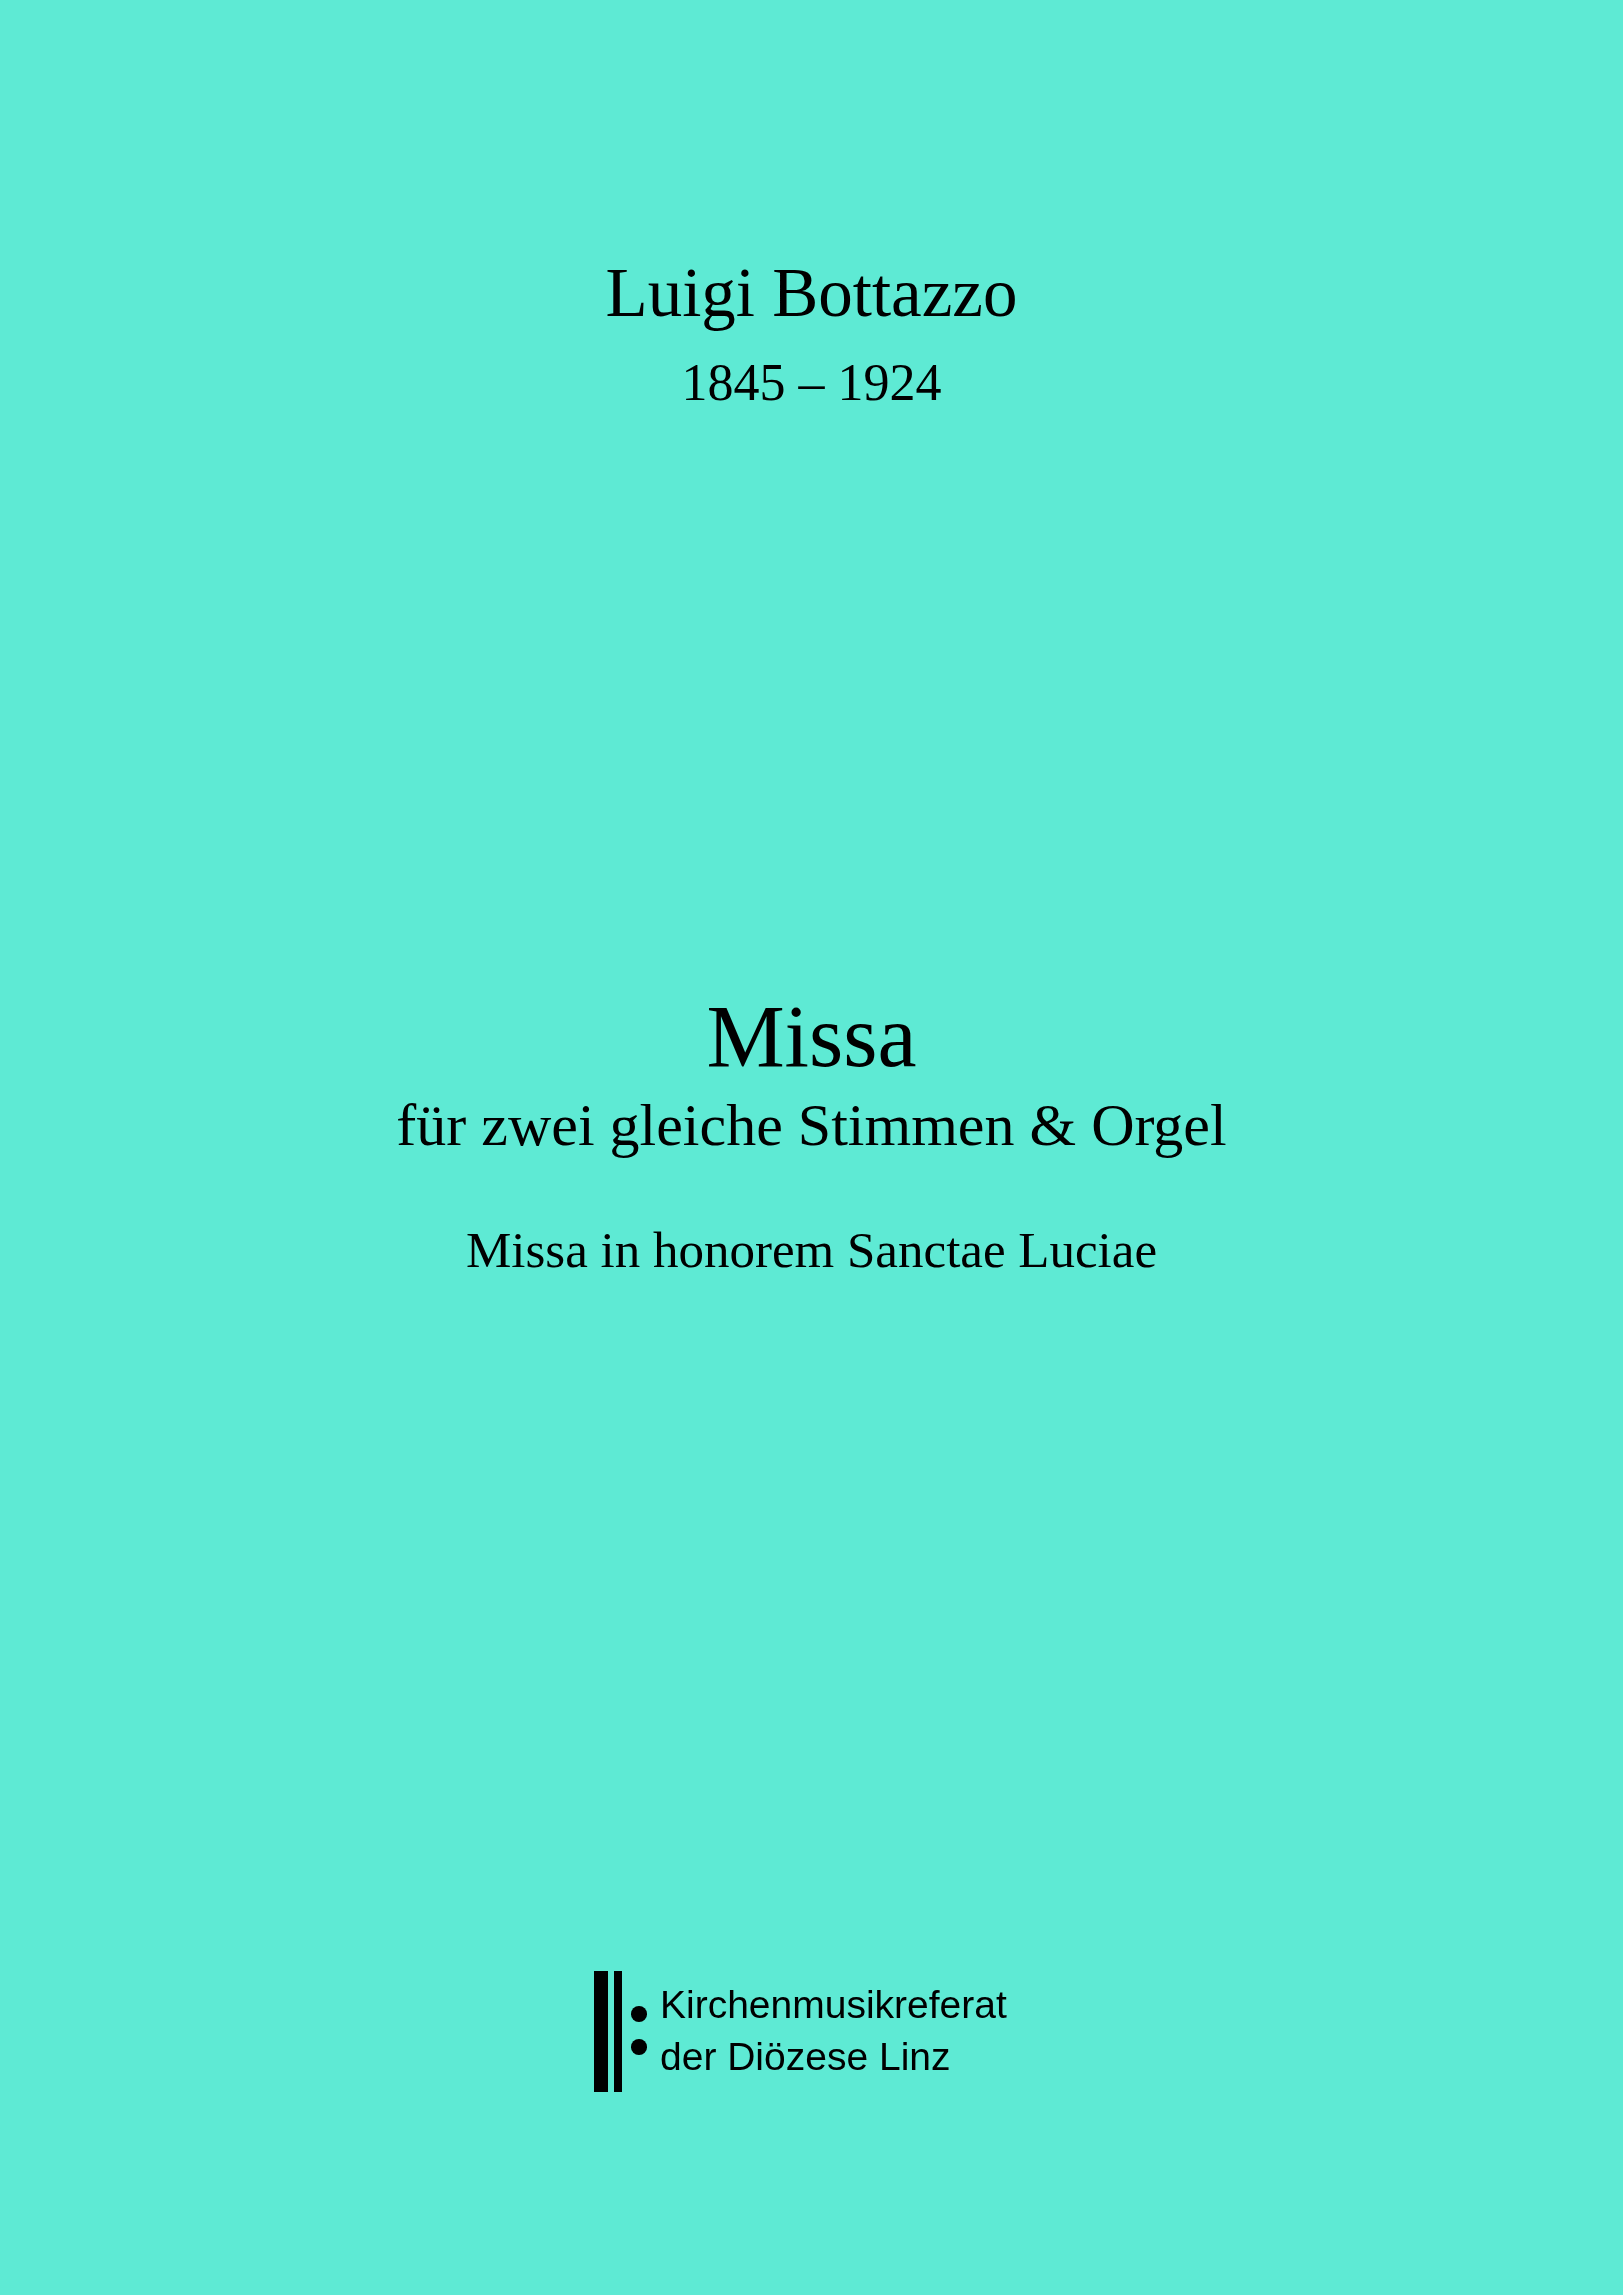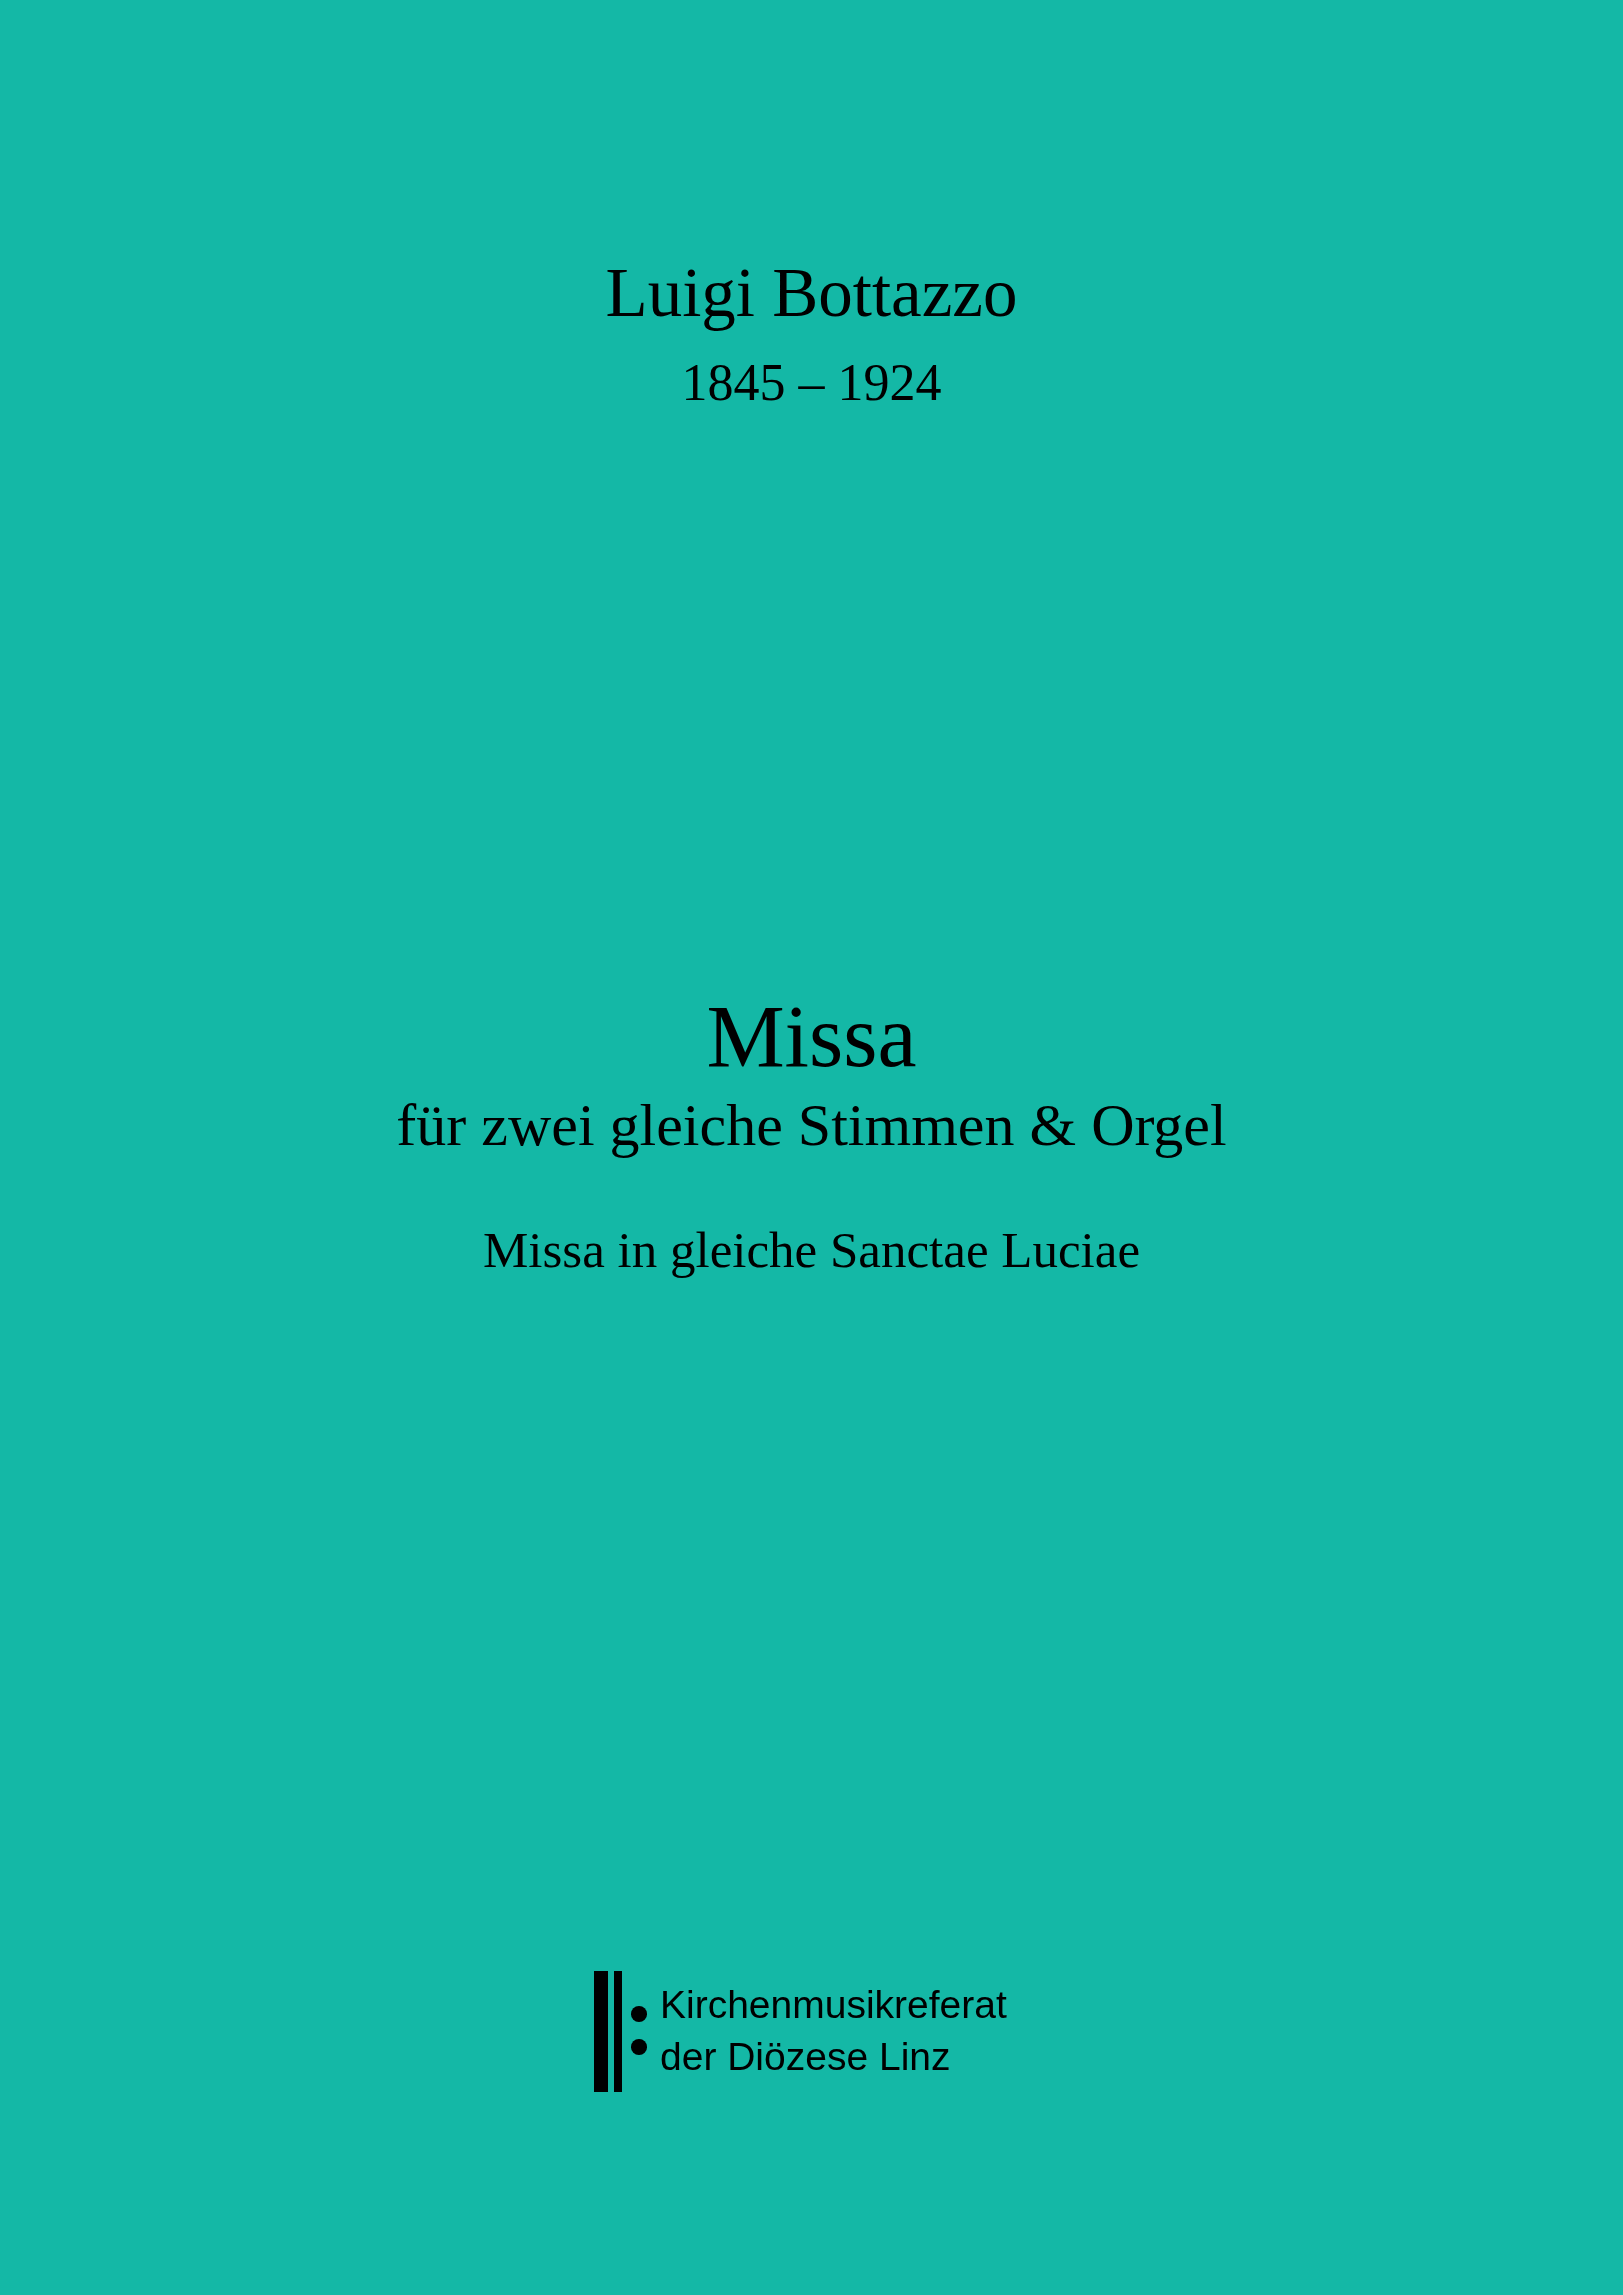--- a/index.html
+++ b/index.html
@@ -1,21 +1,21 @@
 <!DOCTYPE html>
 <html style="font-size:10.5px"><head>
 <meta charset="utf-8">
 <style>
   * { margin: 0; padding: 0; box-sizing: border-box; }
   html, body { background: #ffffff; }
   .page {
     position: relative;
     width: 1623px;
     height: 2295px;
-    background: #14b8a6;
+    background: #5eead4;
     color: #000000;
     font-family: "Liberation Serif", serif;
     overflow: hidden;
   }
   .center-line {
     position: absolute;
     left: 0;
     right: 0;
     text-align: center;
     line-height: 1;
@@ -54,21 +54,21 @@
 <div class="page">
 
   <div class="center-line composer-name">Luigi Bottazzo</div>
 
   <div class="center-line composer-dates">1845 – 1924</div>
 
   <div class="center-line title-main">Missa</div>
 
   <div class="center-line title-scoring">für zwei gleiche Stimmen &amp; Orgel</div>
 
-  <div class="center-line title-latin">Missa in gleiche Sanctae Luciae</div>
+  <div class="center-line title-latin">Missa in honorem Sanctae Luciae</div>
 
   <div>
     <span>
       <span class="logo-part logo-bar-thick"></span>
       <span class="logo-part logo-bar-thin"></span>
       <span class="logo-part logo-dot logo-dot-top"></span>
       <span class="logo-part logo-dot logo-dot-bottom"></span>
     </span>
 
     <div class="publisher-line publisher-line1">Kirchenmusikreferat</div>

